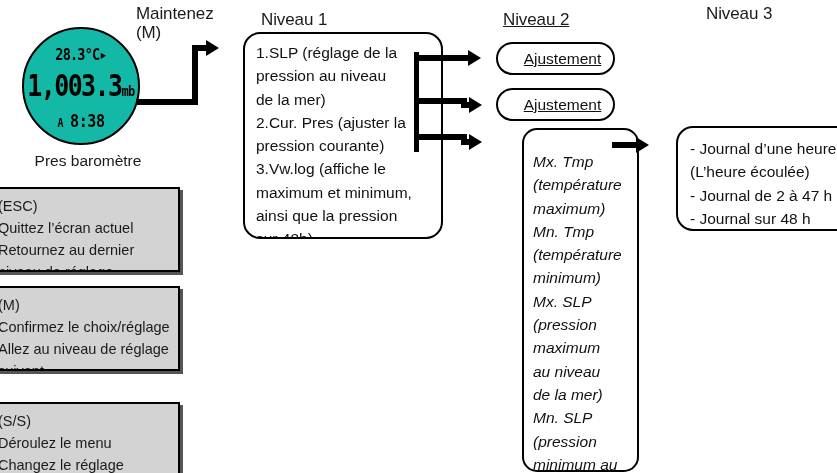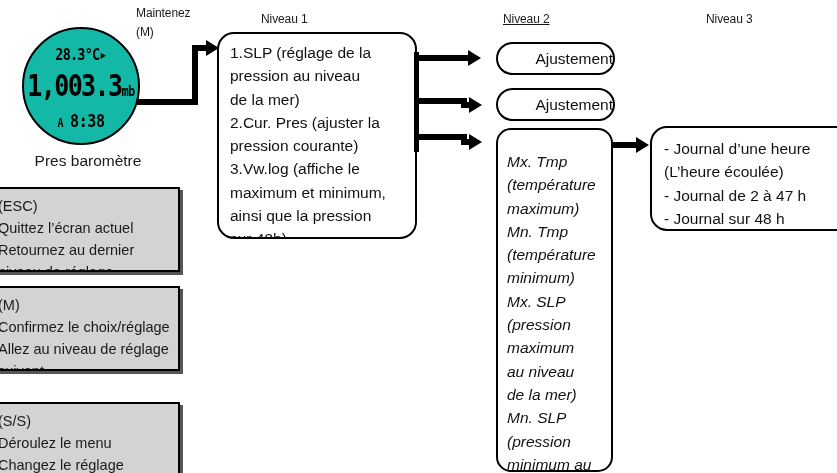--- a/index.html
+++ b/index.html
@@ -13,30 +13,30 @@
     height: 473px;
     overflow: hidden;
     background: #ffffff;
     font-family: "Liberation Sans", sans-serif;
     color: #000000;
   }
 
   
   .col-head {
     position: absolute;
-    font-size: 12px;
+    font-size: 17px;
     line-height: 19px;
     color: #1a1a1a;
     white-space: pre-line;
     letter-spacing: -0.1px;
   }
   #head-maintenez { left: 136px; top: 4px; width: 110px; }
   #head-n1        { left: 255px; top: 10px; width: 130px; margin-left: 6px; }
   #head-n2        { left: 503px; top: 10px; width: 130px; text-decoration: underline; }
-  #head-n3        { left: 706px; top: 10px; width: 130px; }
+  #head-n3        { left: 706px; top: 4px; width: 130px; }
 
   
   #watch {
     position: absolute;
     left: 22px;
     top: 27px;
     width: 118px;
     height: 118px;
     border: 2.6px solid #000;
     border-radius: 50%;
@@ -110,39 +110,41 @@
     background: #fff;
     border: 2.8px solid #000;
     border-radius: 17px;
     box-sizing: border-box;
     font-size: 15.5px;
     line-height: 23.3px;
     color: #111;
     white-space: pre-line;
     padding: 7px 10px 7px 11px;
     overflow: hidden;
+    margin-left: 26px;
   }
   #box-n1 { left: 217px; top: 32px;  width: 200px; height: 207px; }
   #box-n2c{ left: 496px; top: 128px; width: 117px; height: 344px;
             border-radius: 15px; padding: 20px 6px 6px 9px; font-style: italic; }
   #box-n3 { left: 650px; top: 126px; width: 205px; height: 105px;
             padding: 9px 10px 7px 12px; }
 
   .pill {
     position: absolute;
     background: #fff;
     border: 2.6px solid #000;
     border-radius: 999px;
     box-sizing: border-box;
     font-size: 15.5px;
     line-height: 30px;
     color: #111;
-    text-align: right;
+    text-align: center;
     padding-left: 14px;
     overflow: hidden;
+    text-decoration: underline;
   }
   #pill-1 { left: 496px; top: 42px; width: 119px; height: 33px; }
   #pill-2 { left: 496px; top: 88px; width: 119px; height: 33px; }
 
   
   .ln {
     position: absolute;
     background: #000;
   }
   .arrow-r {

